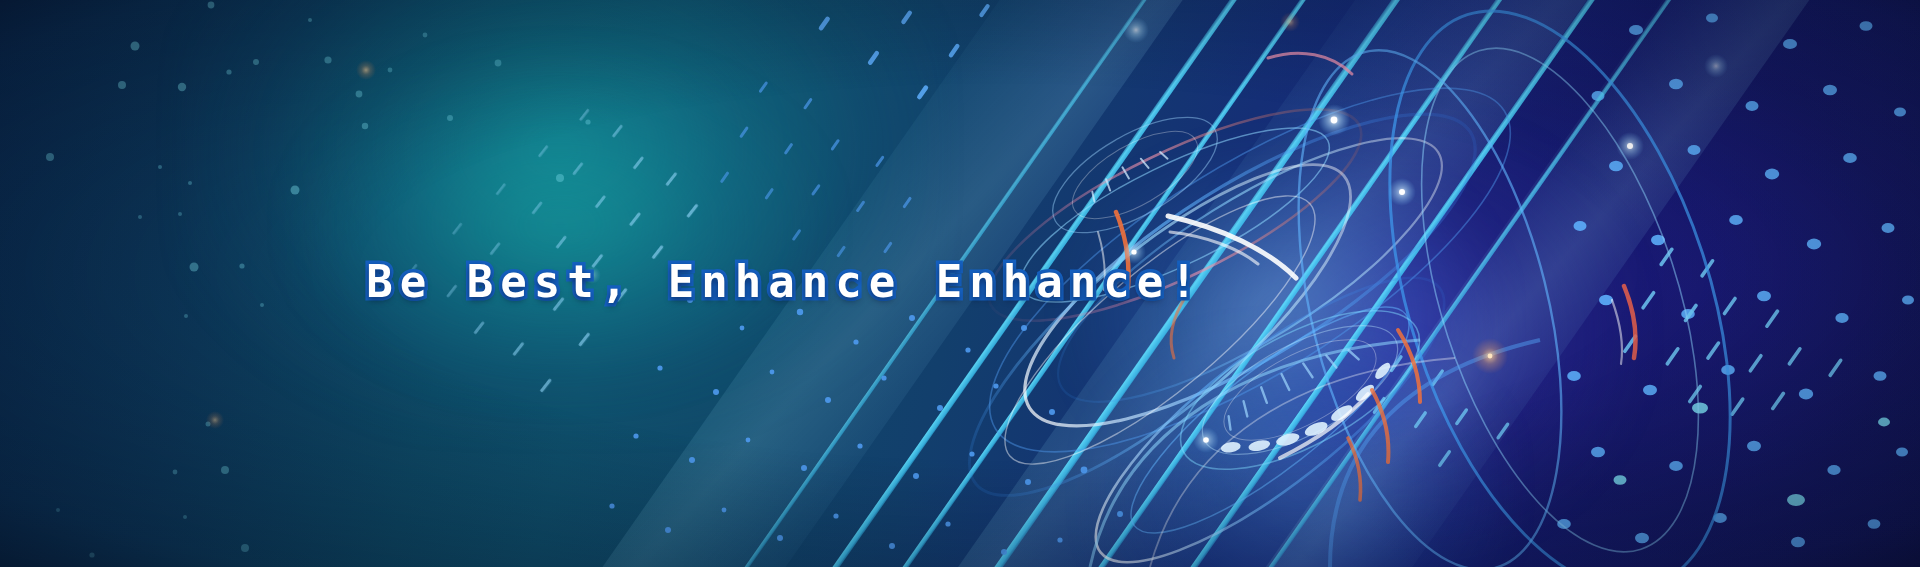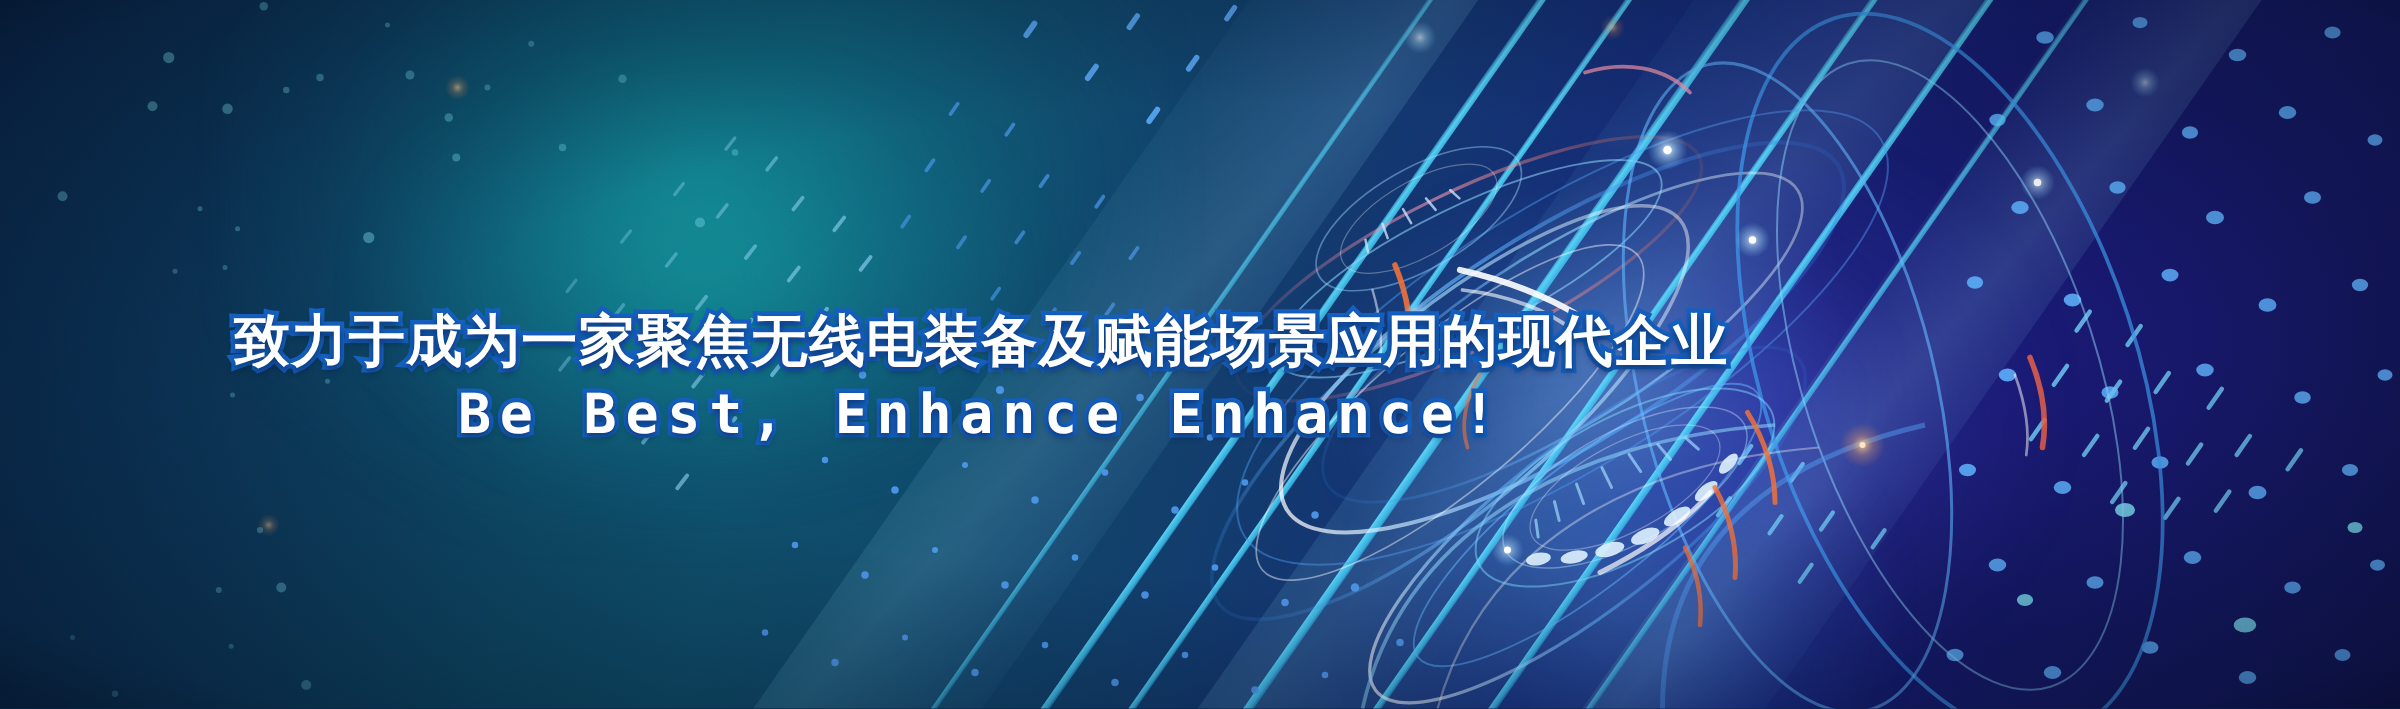--- a/index.html
+++ b/index.html
@@ -591,17 +591,16 @@
         <circle cx="1120" cy="514" r="3"></circle>
         <circle cx="1060" cy="540" r="2.6"></circle>
       </g>
 
     </g>
   </svg>
 
   <div class="vignette"></div>
 
   <div class="text-block">
-    <div class="headline-cn">致力于成为一家聚焦无线电装备及赋能场景应用的现代企业</div>
     <div class="headline-en">Be Best, Enhance Enhance!</div>
   </div>
 
 </div>
 
 </body></html>

